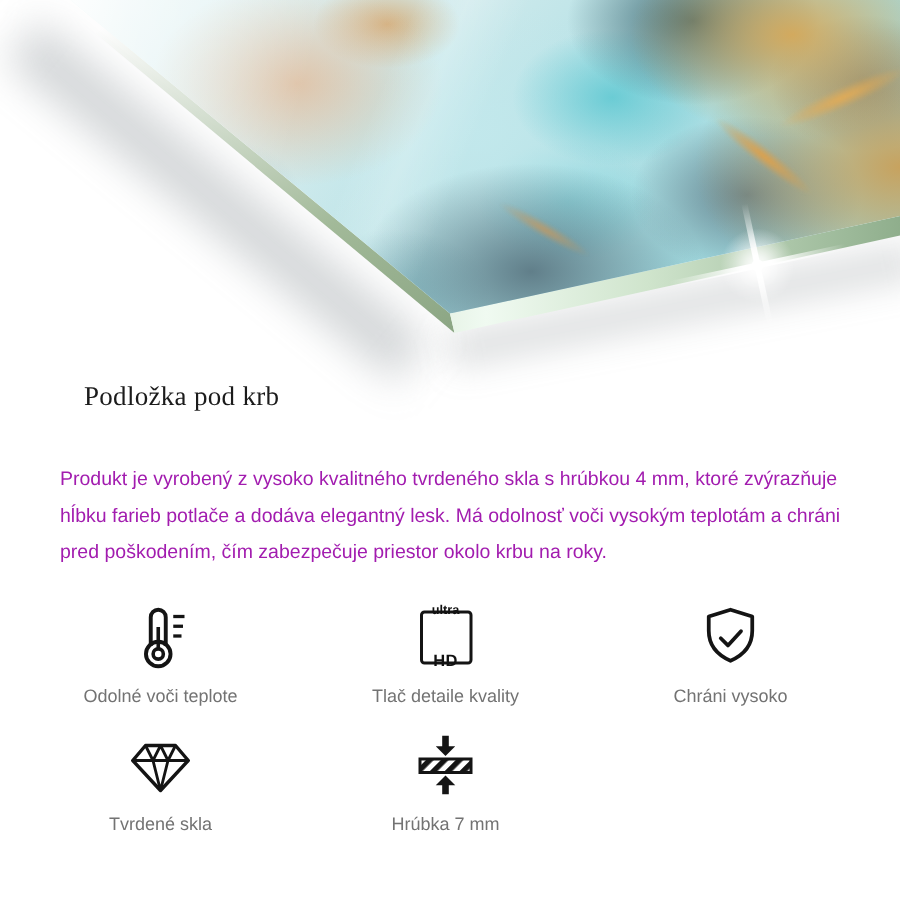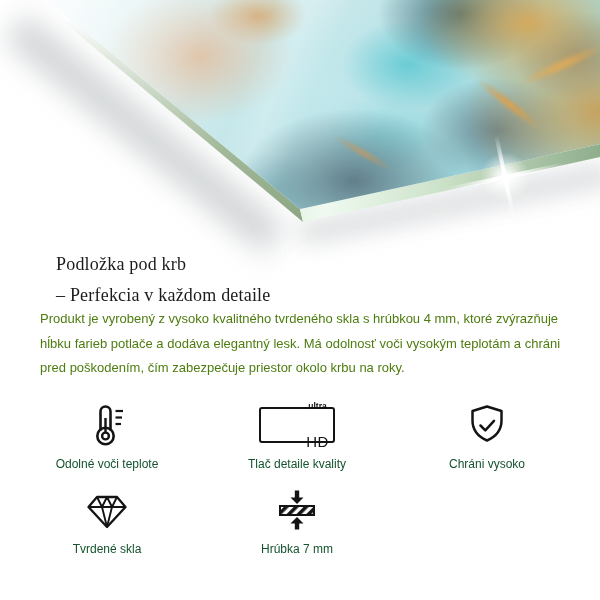--- a/index.html
+++ b/index.html
@@ -60,32 +60,32 @@
   .sparkle .ray-v{position:absolute;left:58px;top:18px;width:4px;height:84px;
     background:linear-gradient(180deg, rgba(255,255,255,0), #fff 42% 58%, rgba(255,255,255,0));}
   .sparkle .core{position:absolute;left:56px;top:56px;width:8px;height:8px;border-radius:50%;
     background:#fff;box-shadow:0 0 12px 4px rgba(255,255,255,.9);}
 
   
   .title{position:absolute;left:40px;top:233px;margin:16px;
     font-family:"Liberation Serif","DejaVu Serif",serif;font-weight:normal;
     font-size:18px;line-height:31px;color:#1b1b1b;letter-spacing:.2px;}
   .desc{position:absolute;left:40px;top:307px;margin:0;width:545px;
-    font-size:13px;line-height:24.5px;color:#4d7c0f;}
+    font-size:13px;line-height:24.5px;color:#a21caf;}
 
   
   .features{position:absolute;left:12px;top:399px;width:570px;display:grid;
     grid-template-columns:repeat(3,190px);row-gap:13px;}
   .feature{display:flex;flex-direction:column;align-items:center;}
   .icon-box{height:52px;display:flex;align-items:center;justify-content:center;}
-  .feature .label{margin-top:6px;font-size:12px;color:#14532d;}
+  .feature .label{margin-top:6px;font-size:12px;color:#737373;}
   .uhd{width:31px;height:32px;border:2.4px solid #141414;border-radius:3px;
-    display:flex;flex-direction:column;align-items:center;justify-content:center;color:#111;padding-left:41px;}
+    display:flex;flex-direction:column;align-items:center;justify-content:center;color:#111;}
   .uhd .t1{font-size:8.5px;font-weight:700;line-height:9px;}
-  .uhd .t2{font-size:15px;font-weight:400;line-height:13px;letter-spacing:.3px;margin-top:24px;}
+  .uhd .t2{font-size:11px;font-weight:700;line-height:13px;letter-spacing:.3px;margin-top:24px;}
   svg{display:block;}
 </style>
 </head>
 <body>
 
 <div class="page">
 
   <div class="hero">
     <div class="shadow-left"></div>
     <div class="shadow-right"></div>
@@ -100,21 +100,20 @@
     <div class="sparkle">
       <div class="glow"></div>
         <div class="ray-h"></div>
         <div class="ray-v"></div>
         <div class="core"></div>
     </div>
   </div>
 
   <h1 class="title">
     <span>Podložka pod krb</span><br>
-    <span>– Perfekcia v každom detaile</span>
   </h1>
 
   <p class="desc">Produkt je vyrobený z vysoko kvalitného tvrdeného skla s hrúbkou 4 mm, ktoré zvýrazňuje hĺbku farieb potlače a dodáva elegantný lesk. Má odolnosť voči vysokým teplotám a chráni pred poškodením, čím zabezpečuje priestor okolo krbu na roky.</p>
 
   <div class="features">
 
     <div class="feature">
       <div class="icon-box">
         <svg width="46" height="46" viewBox="0 0 46 46" fill="none" stroke="#141414">
           <path d="M16.5 28.5 V9.5 a5 5 0 0 1 10 0 V28.5" stroke-width="2.6"></path>

